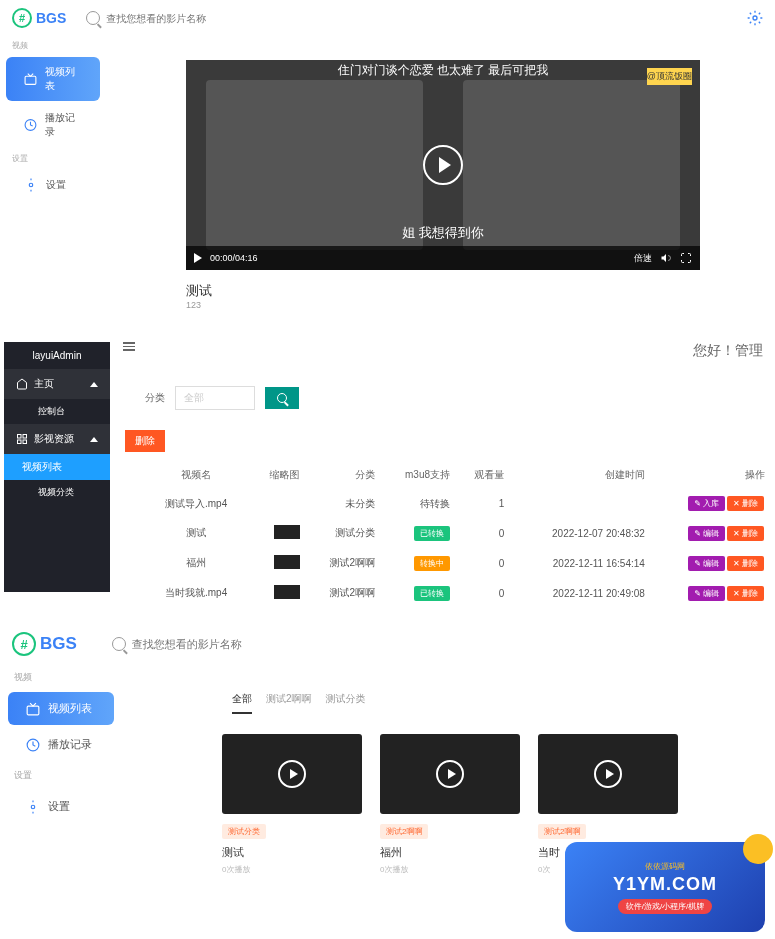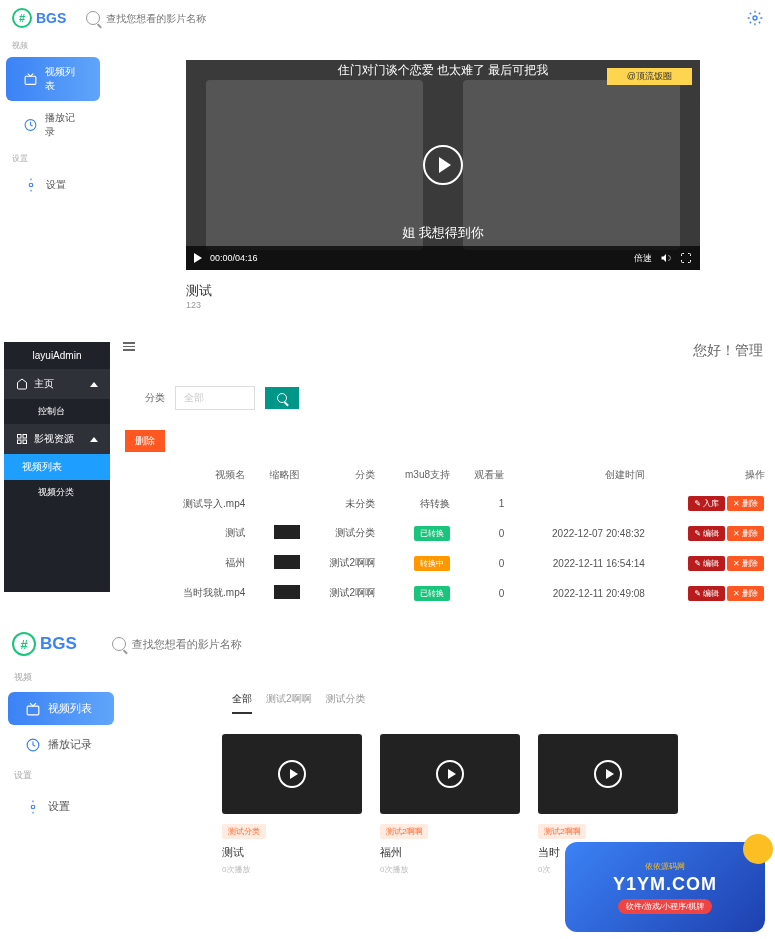--- a/index.html
+++ b/index.html
@@ -19,21 +19,21 @@
 .section-label{font-size:8px;color:#aaa;padding:4px 12px}
 .nav-item{display:flex;align-items:center;gap:8px;padding:8px 18px;font-size:10px;color:#555;border-radius:6px;margin:2px 6px}
 .nav-item.active{background:linear-gradient(90deg,#3b82f6,#60a5fa);color:#fff}
 .nav-icon{width:14px;height:14px}
 .video-area{position:absolute;left:186px;top:60px;width:514px}
 .video-player{width:100%;height:210px;background:#1a1a1a;position:relative}
 .video-frame{width:100%;height:100%;background:linear-gradient(180deg,#404040,#2a2a2a);position:relative;display:flex}
 .video-half{flex:1;background:#3a3a3a;position:relative}
 .video-half::after{content:"";position:absolute;inset:20px;background:#555;border-radius:4px}
 .video-caption-top{position:absolute;top:2px;left:50%;transform:translateX(-50%);color:#fff;font-size:12px;white-space:nowrap}
-.video-watermark{position:absolute;top:8px;right:8px;background:#ffd54f;color:#333;font-size:9px;padding:2px 20px}
+.video-watermark{position:absolute;top:8px;right:8px;background:#ffd54f;color:#333;font-size:9px;padding:2px 0}
 .video-caption-bottom{position:absolute;bottom:28px;left:50%;transform:translateX(-50%);color:#fff;font-size:13px;font-weight:500}
 .play-overlay{position:absolute;top:50%;left:50%;transform:translate(-50%,-50%);width:40px;height:40px;border:2px solid #fff;border-radius:50%;display:flex;align-items:center;justify-content:center}
 .play-overlay::after{content:"";border-left:12px solid #fff;border-top:8px solid transparent;border-bottom:8px solid transparent;margin-left:3px}
 .video-controls{position:absolute;bottom:0;left:0;right:0;height:24px;background:rgba(0,0,0,0.7);display:flex;align-items:center;padding:0 8px;gap:8px;color:#fff;font-size:9px}
 .play-btn::after{content:"";border-left:8px solid #fff;border-top:5px solid transparent;border-bottom:5px solid transparent;display:block}
 .vol-icon,.fs-icon{width:12px;height:12px}
 .video-title{font-size:13px;font-weight:500;margin-top:12px;color:#333}
 .video-desc{font-size:9px;color:#999;margin-top:0}
 
 .s2{height:270px;margin-top:2px;position:relative}
@@ -49,27 +49,27 @@
 .menu-icon span{width:12px;height:1.5px;background:#666}
 .filter-row{display:flex;align-items:center;gap:10px;padding:20px 30px;font-size:10px;color:#666}
 .filter-select{border:1px solid #ddd;padding:4px 20px 4px 8px;font-size:10px;color:#ccc;min-width:80px}
 .search-btn{background:#009688;color:#fff;padding:6px 12px;border:none;display:flex;align-items:center;justify-content:center}
 .search-btn .search-icon{border-color:#fff;width:10px;height:10px}
 .search-btn .search-icon::after{background:#fff}
 .del-btn{background:#ff5722;color:#fff;padding:4px 10px;font-size:10px;margin-left:10px;border:none}
 .table{width:100%;margin-top:8px;font-size:10px}
 .table th,.table td{padding:6px 4px;text-align:right;color:#555;font-weight:normal}
 .table th{color:#666}
-.table td:first-child,.table th:first-child{text-align:right;padding-left:30px}
+.table td:first-child,.table th:first-child{text-align:center;padding-left:30px}
 .thumb{width:26px;height:14px;background:#222;display:inline-block}
 .badge{display:inline-block;padding:2px 6px;font-size:8px;color:#fff;border-radius:2px}
 .badge-green{background:#1bc47d}
 .badge-orange{background:#ff9800}
 .btn-sm{display:inline-block;padding:2px 6px;font-size:8px;color:#fff;border-radius:2px;margin:0 1px}
-.btn-blue{background:#b91c1c}
+.btn-blue{background:#a21caf}
 .btn-red{background:#ff5722}
 
 .s3{height:320px;margin-top:10px;position:relative}
 .s3 .header{height:44px}
 .s3 .logo-icon{width:24px;height:24px;font-size:13px}
 .s3 .logo-text{font-size:17px}
 .s3 .search-wrap{margin-left:35px}
 .s3 .search-input{font-size:11px}
 .s3 .sidebar{top:44px;width:122px}
 .s3 .nav-item{padding:9px 18px;font-size:11px;margin:3px 8px}

